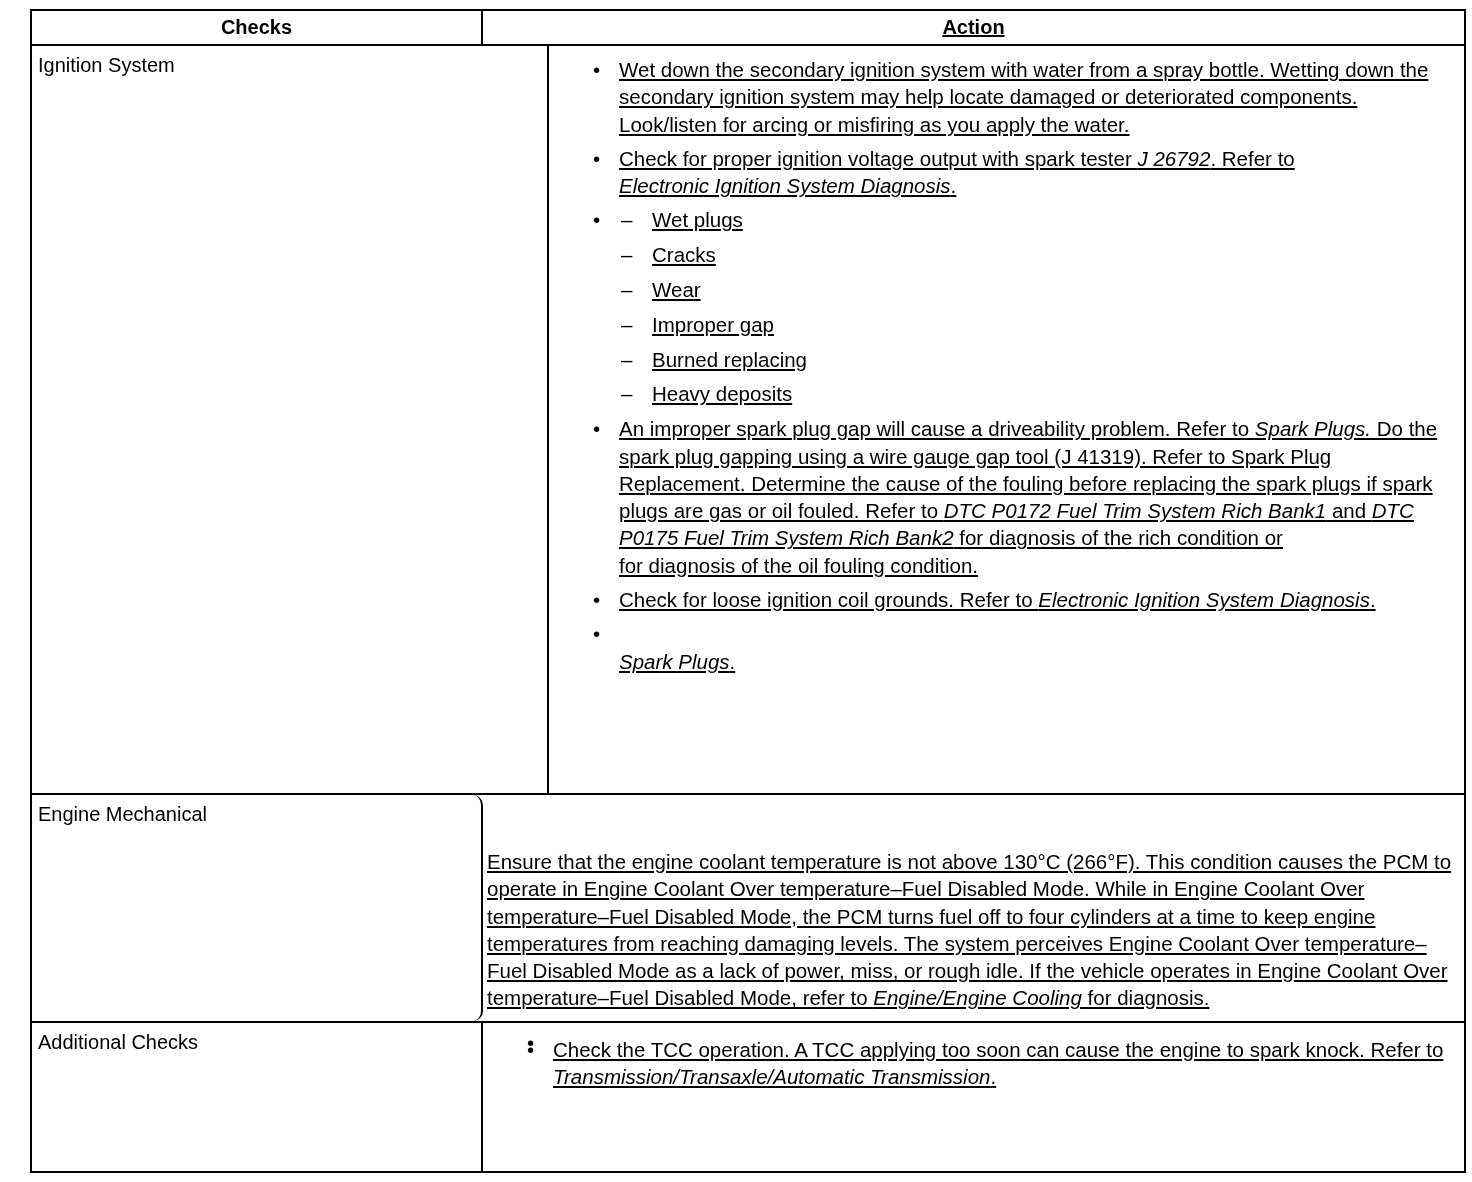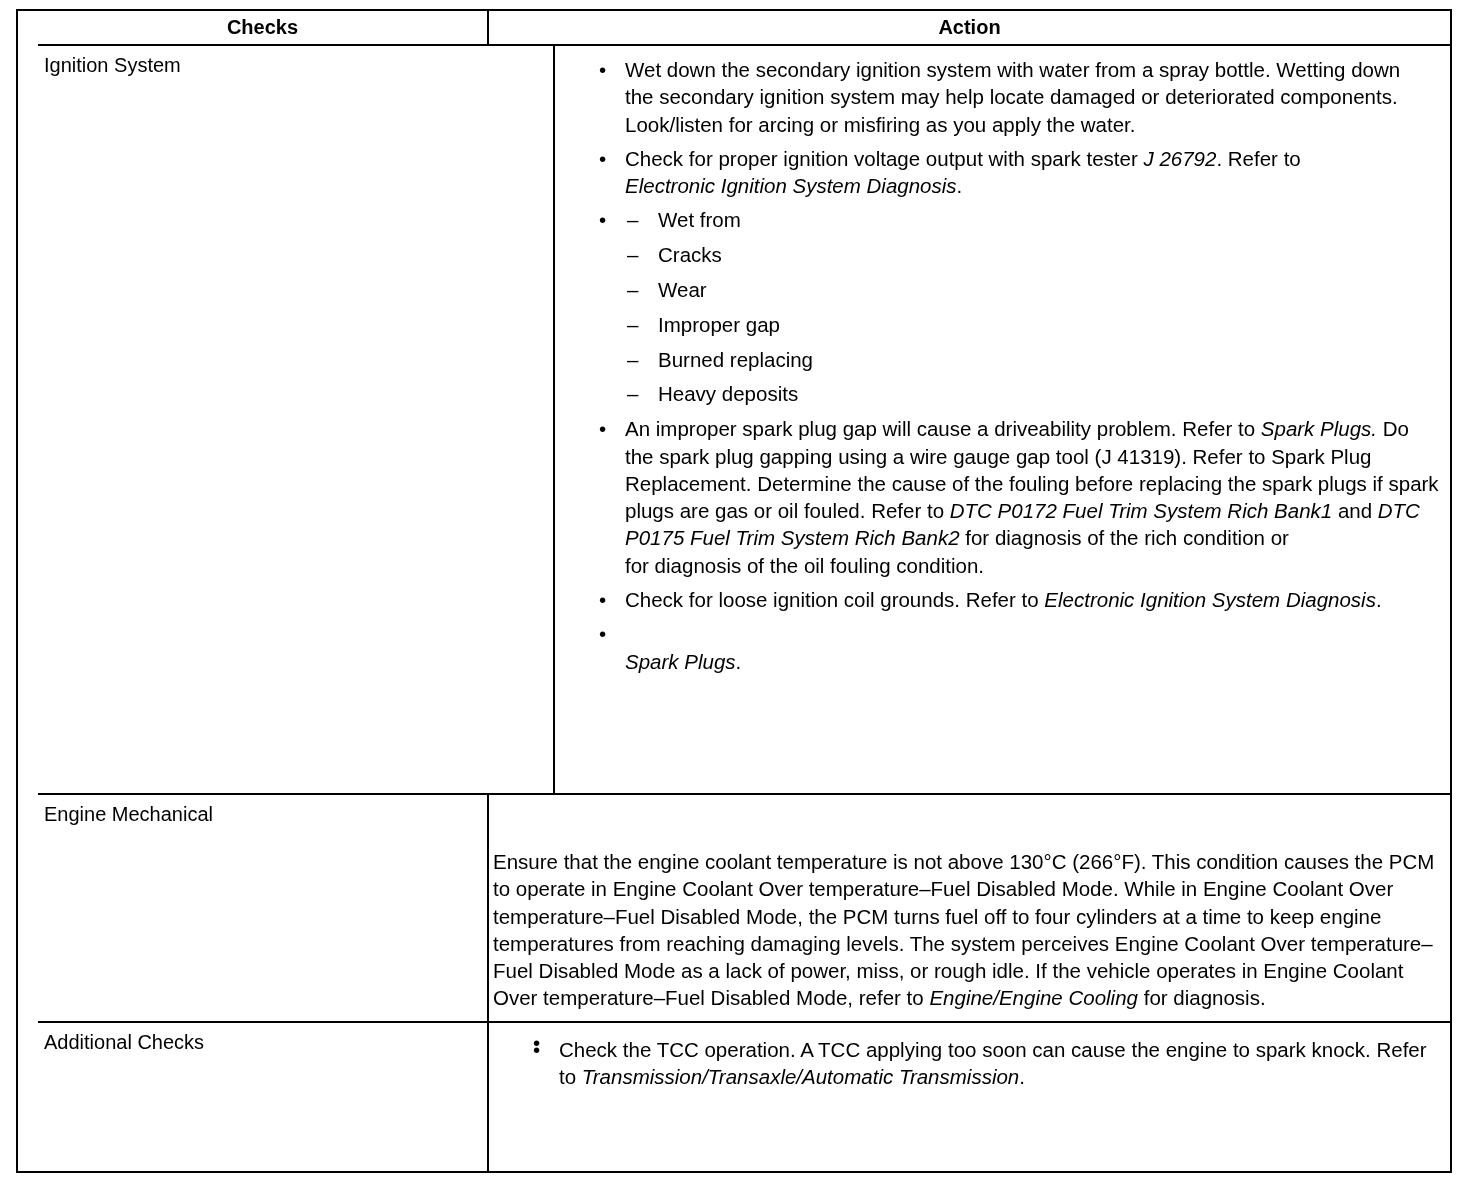--- a/index.html
+++ b/index.html
@@ -1,22 +1,22 @@
 <!DOCTYPE html>
 <html><head>
 <meta charset="utf-8">
 <style>
   html, body { margin: 0; padding: 0; background: #ffffff; }
   body { width: 1472px; height: 1182px; position: relative; overflow: hidden;
          font-family: "Liberation Sans", "DejaVu Sans", sans-serif; color: #000; }
-  .tbl { position: absolute; left: 16px; top: 9px; width: 1436px; border: 2.5px solid #000; box-sizing: border-box; padding-left: 20px; }
+  .tbl { position: absolute; left: 30px; top: 9px; width: 1436px; border: 2.5px solid #000; box-sizing: border-box; }
   .row { display: flex; border-top: 2.5px solid #000; box-sizing: border-box; }
   .row.hdr { border-top: none; height: 33px; }
   .c1 { width: 451px; border-right: 2.5px solid #000; box-sizing: border-box; }
-  .c2 { flex: 1; box-sizing: border-box; }
+  .c2 { flex: 1; box-sizing: border-box; text-decoration: underline; }
   .hdr .c1, .hdr .c2 { font-weight: bold; font-size: 20px; text-align: center; line-height: 33px; }
   .rowlabel { font-size: 20px; padding: 6px 0 0 6px; line-height: 26px; }
   .txt { font-size: 20.5px; line-height: 27.3px; }
   ul.bul { list-style: none; margin: 0; padding: 10px 0 0 0; }
   ul.bul > li { position: relative; padding-left: 70px; margin-bottom: 7px; }
   ul.bul > li .dot { position: absolute; left: 44px; top: 0; }
   ul.dash { list-style: none; margin: 6px 0 0 0; padding: 0; }
   ul.dash li { position: relative; padding-left: 33px; margin-bottom: 7.5px; }
   ul.dash li .dsh { position: absolute; left: 2px; top: 0; }
   i { font-style: italic; }
@@ -41,21 +41,21 @@
           <span class="dot">•</span>
           <span>Wet down the secondary ignition system with water from a spray bottle. Wetting down the secondary ignition system may help locate damaged or deteriorated components. Look/listen for arcing or misfiring as you apply the water.</span>
         </li>
         <li>
           <span class="dot">•</span>
           <span>Check for proper ignition voltage output with spark tester </span><i>J 26792</i><span>. Refer to </span><br><i>Electronic Ignition System Diagnosis</i><span>.</span>
         </li>
         <li>
           <span class="dot">•</span>
           <ul class="dash">
-            <li><span class="dsh">–</span><span>Wet from</span></li>
+            <li><span class="dsh">–</span><span>Wet plugs</span></li>
             <li><span class="dsh">–</span><span>Cracks</span></li>
             <li><span class="dsh">–</span><span>Wear</span></li>
             <li><span class="dsh">–</span><span>Improper gap</span></li>
             <li><span class="dsh">–</span><span>Burned replacing</span></li>
             <li><span class="dsh">–</span><span>Heavy deposits</span></li>
           </ul>
         </li>
         <li style="padding-right:8px;">
           <span class="dot">•</span>
           <span>An improper spark plug gap will cause a driveability problem. Refer to </span><i>Spark Plugs.</i><span> Do the spark plug gapping using a wire gauge gap tool (J 41319). Refer to Spark Plug Replacement. Determine the cause of the fouling before replacing the spark plugs if spark plugs are gas or oil fouled. Refer to </span><i>DTC P0172 Fuel Trim System Rich Bank1</i><span> and </span><i>DTC P0175 Fuel Trim System Rich Bank2</i><span> for diagnosis of the rich condition or</span><br><span>for diagnosis of the oil fouling condition.</span>
@@ -66,21 +66,21 @@
         </li>
         <li>
           <span class="dot">•</span>
           <br><i>Spark Plugs</i><span>.</span>
         </li>
       </ul>
     </div>
   </div>
 
   <div class="row" style="height:228px;">
-    <div class="c1" style="width:451px;">
+    <div class="c1" style="width:451px;border-radius:10px;">
         <div class="rowlabel">Engine Mechanical</div>
       </div>
     <div class="c2 txt para">
       <span>Ensure that the engine coolant temperature is not above 130°C (266°F). This condition causes the PCM to operate in Engine Coolant Over temperature–Fuel Disabled Mode. While in Engine Coolant Over temperature–Fuel Disabled Mode, the PCM turns fuel off to four cylinders at a time to keep engine temperatures from reaching damaging levels. The system perceives Engine Coolant Over temperature–Fuel Disabled Mode as a lack of power, miss, or rough idle. If the vehicle operates in Engine Coolant Over temperature–Fuel Disabled Mode, refer to </span><i>Engine/Engine Cooling</i><span> for diagnosis.</span>
     </div>
   </div>
 
   <div class="row" style="height:150px;">
     <div class="c1" style="width:451px;">
         <div class="rowlabel">Additional Checks</div>

